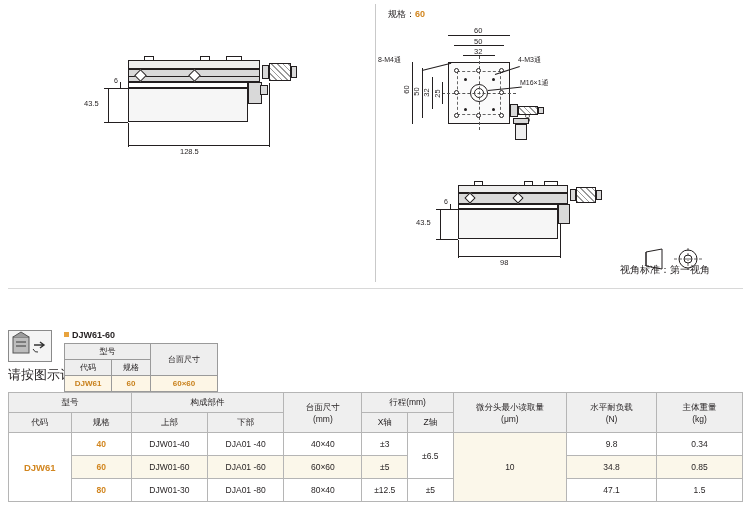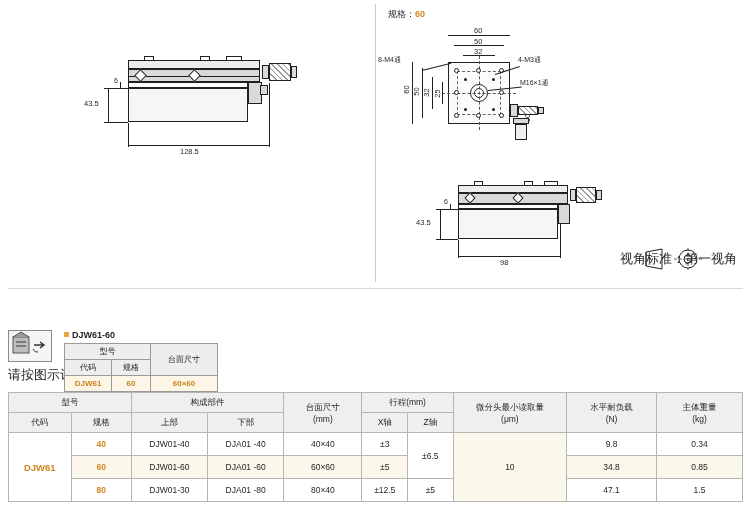--- a/index.html
+++ b/index.html
@@ -52,21 +52,21 @@
   #spec-table{left:8px;top:392px;border-collapse:collapse;width:735px;}
   #spec-table td,#spec-table th{
     border:1px solid #b5b5b5;font-size:8.5px;text-align:center;color:#231f20;
     font-weight:normal;padding:2px 1px;
   }
   #spec-table thead th{background:#efefef;height:15px;}
   #spec-table tbody td{height:18px;background:#ffffff;}
   #spec-table tbody td.shade{background:#fbf7ea;}
   #spec-table .orange{color:#d2861f;font-weight:bold;}
   #spec-table .brand{color:#d2861f;font-weight:bold;font-size:9.5px;}
-  #view-note{left:620px;top:250px;font-size:13px;}
+  #view-note{left:620px;top:263px;font-size:10px;}
 </style>
 </head>
 <body>
 
 <div class="abs" id="drawing-panel">
 
   <div class="abs ln-v-g" id="panel-divider" style="background:#c9c9c9;"></div>
   <div class="abs" id="panel-bottom-rule"></div>
 
   <div class="abs lbl" style="left:388px;top:8px;font-size:9px;">

